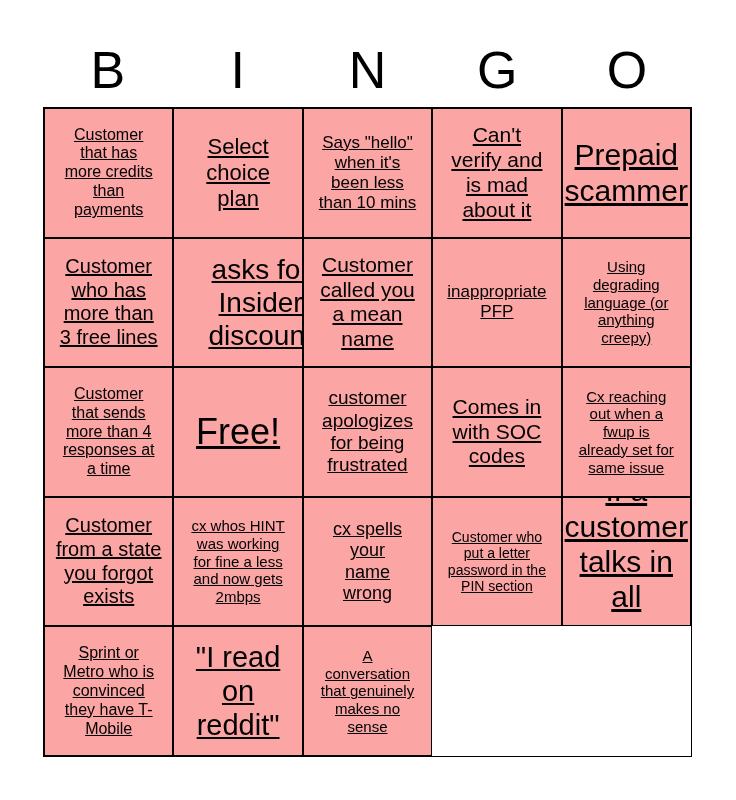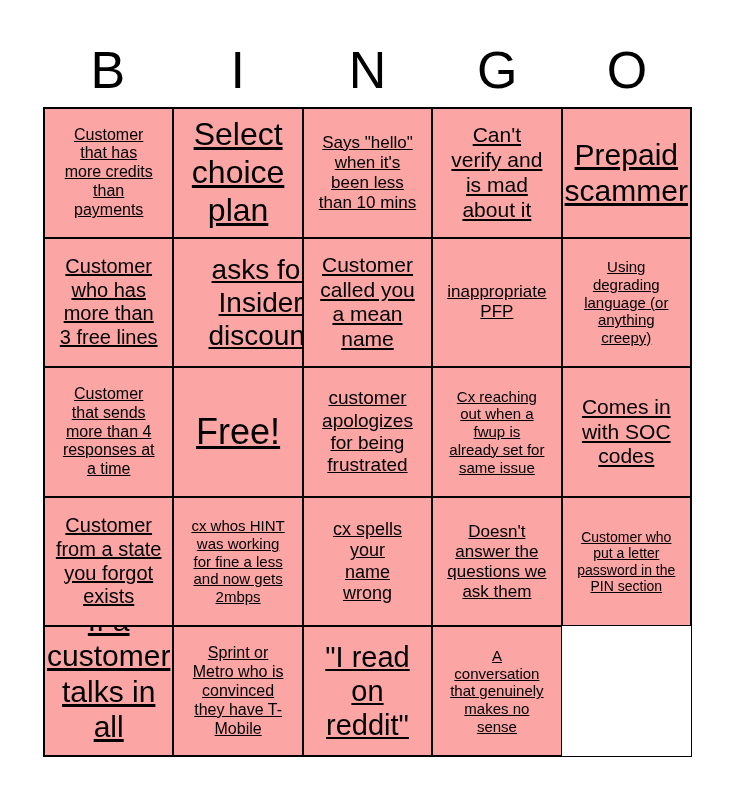--- a/index.html
+++ b/index.html
@@ -47,21 +47,21 @@
   .fs16 { font-size: 16px; }
   .fs17 { font-size: 17px; }
   .fs18 { font-size: 18px; }
   .fs19 { font-size: 19px; }
   .fs20 { font-size: 20px; }
   .fs21 { font-size: 21px; }
   .fs22 { font-size: 18px; }
   .fs23 { font-size: 30px; }
   .fs28 { font-size: 28px; margin-left: 45px; }
   .fs29 { font-size: 29px; }
-  .fs32 { font-size: 32px; }
+  .fs32 { font-size: 22px; }
   .fs36 { font-size: 36px; }
 </style>
 </head>
 <body>
 
 <div class="page">
 
   <div class="title-row">
     <span class="title-letter">B</span>
     <span class="title-letter">I</span>
@@ -139,57 +139,51 @@
     <div class="cell">
         <span class="fs36">Free!</span>
       </div>
     <div class="cell">
         <span class="fs19">customer
 apologizes
 for being
 frustrated</span>
       </div>
     <div class="cell">
+        <span class="fs21">Comes in
+with SOC
+codes</span>
+      </div>
+
+    <div class="cell">
         <span class="fs15">Cx reaching
 out when a
 fwup is
 already set for
 same issue</span>
       </div>
-
-    <div class="cell">
-        <span class="fs21">Comes in
-with SOC
-codes</span>
-      </div>
     <div class="cell">
         <span class="fs20">Customer
 from a state
 you forgot
 exists</span>
       </div>
     <div class="cell">
         <span class="fs15">cx whos HINT
 was working
 for fine a less
 and now gets
 2mbps</span>
       </div>
     <div class="cell">
         <span class="fs22">cx spells
 your
 name
 wrong</span>
       </div>
-    <div class="cell">
-        <span class="fs17">Doesn't
-answer the
-questions we
-ask them</span>
-      </div>
 
     <div class="cell">
         <span class="fs14">Customer who
 put a letter
 password in the
 PIN section</span>
       </div>
     <div class="cell">
         <span class="fs23">If a
 customer

